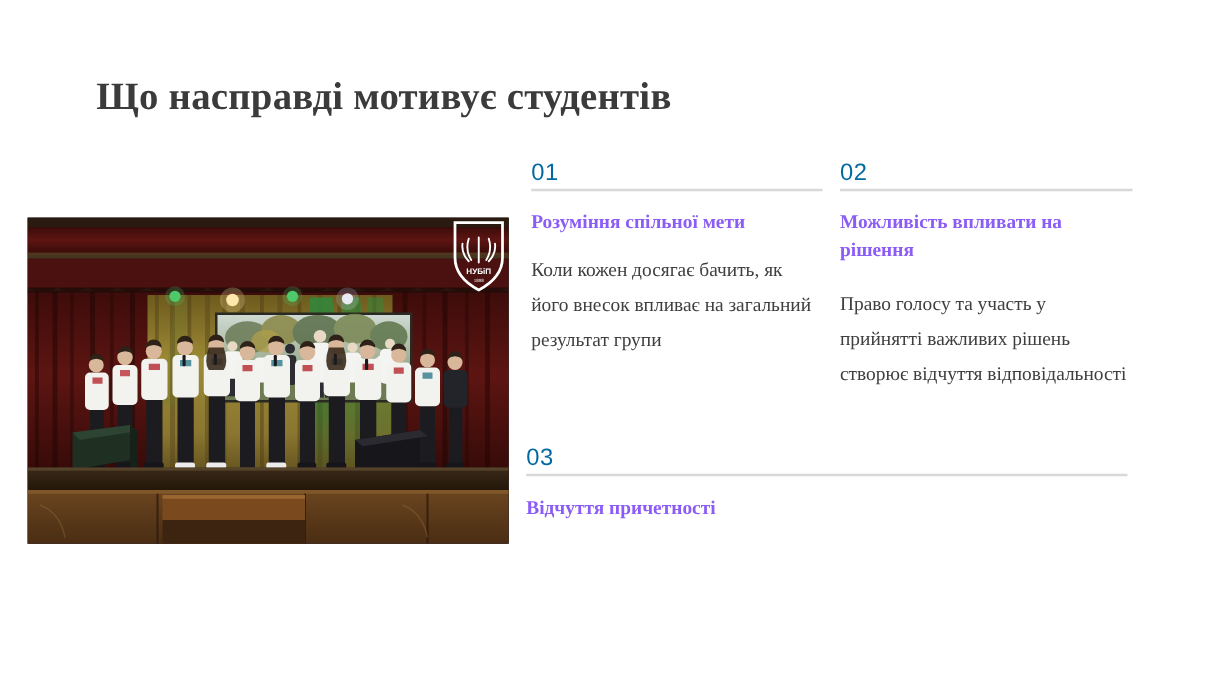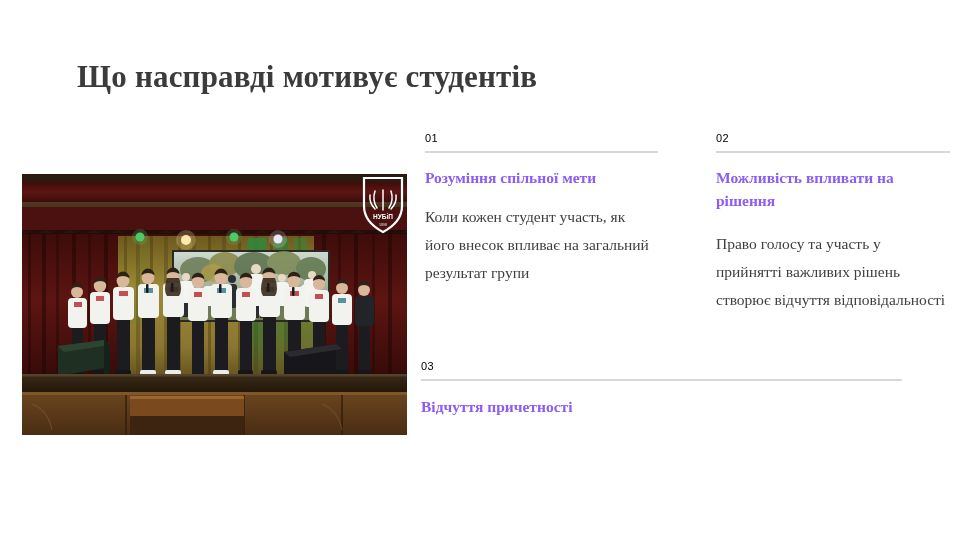--- a/index.html
+++ b/index.html
@@ -40,28 +40,28 @@
     overflow: hidden;
     background: #1a0d0a;
   }
   .photo svg { display: block; }
 
   
   .col {
     position: absolute;
   }
   .col-1 { left: 425px; top: 130px; width: 233px; }
-  .col-2 { left: 672px; top: 130px; width: 234px; margin-left: 44px; }
+  .col-2 { left: 672px; top: 130px; width: 234px; }
   .col-3 { left: 421px; top: 358px; width: 481px; }
 
   .col-number {
     font-family: "Liberation Sans", sans-serif;
-    font-size: 11px;
+    font-size: 19px;
     line-height: 17px;
-    color: #000000;
+    color: #0369a1;
     letter-spacing: 0.4px;
     padding-bottom: 4px;
   }
   .col-rule {
     height: 2px;
     background: #d8d8d8;
     width: 100%;
   }
   .col-heading {
     font-family: "Liberation Serif", serif;
@@ -390,21 +390,21 @@
 
       <rect x="0" y="0" width="385" height="261" fill="none"></rect>
     </g>
   </svg>
 </figure>
 
 <section class="col col-1">
   <div class="col-number">01</div>
   <div class="col-rule"></div>
   <h2 class="col-heading">Розуміння спільної мети</h2>
-  <p class="col-body" style="margin:14px 0 0 0;">Коли кожен студент участь, як його внесок впливає на загальний результат групи</p>
+  <p class="col-body" style="margin:14px 0 0 0;">Коли кожен досягає бачить, як його внесок впливає на загальний результат групи</p>
 </section>
 
 <section class="col col-2">
   <div class="col-number">02</div>
   <div class="col-rule"></div>
   <h2 class="col-heading">Можливість впливати на рішення</h2>
   <p class="col-body" style="margin:18px 0 0 0;">Право голосу та участь у прийнятті важливих рішень створює відчуття відповідальності</p>
 </section>
 
 <section class="col col-3">

